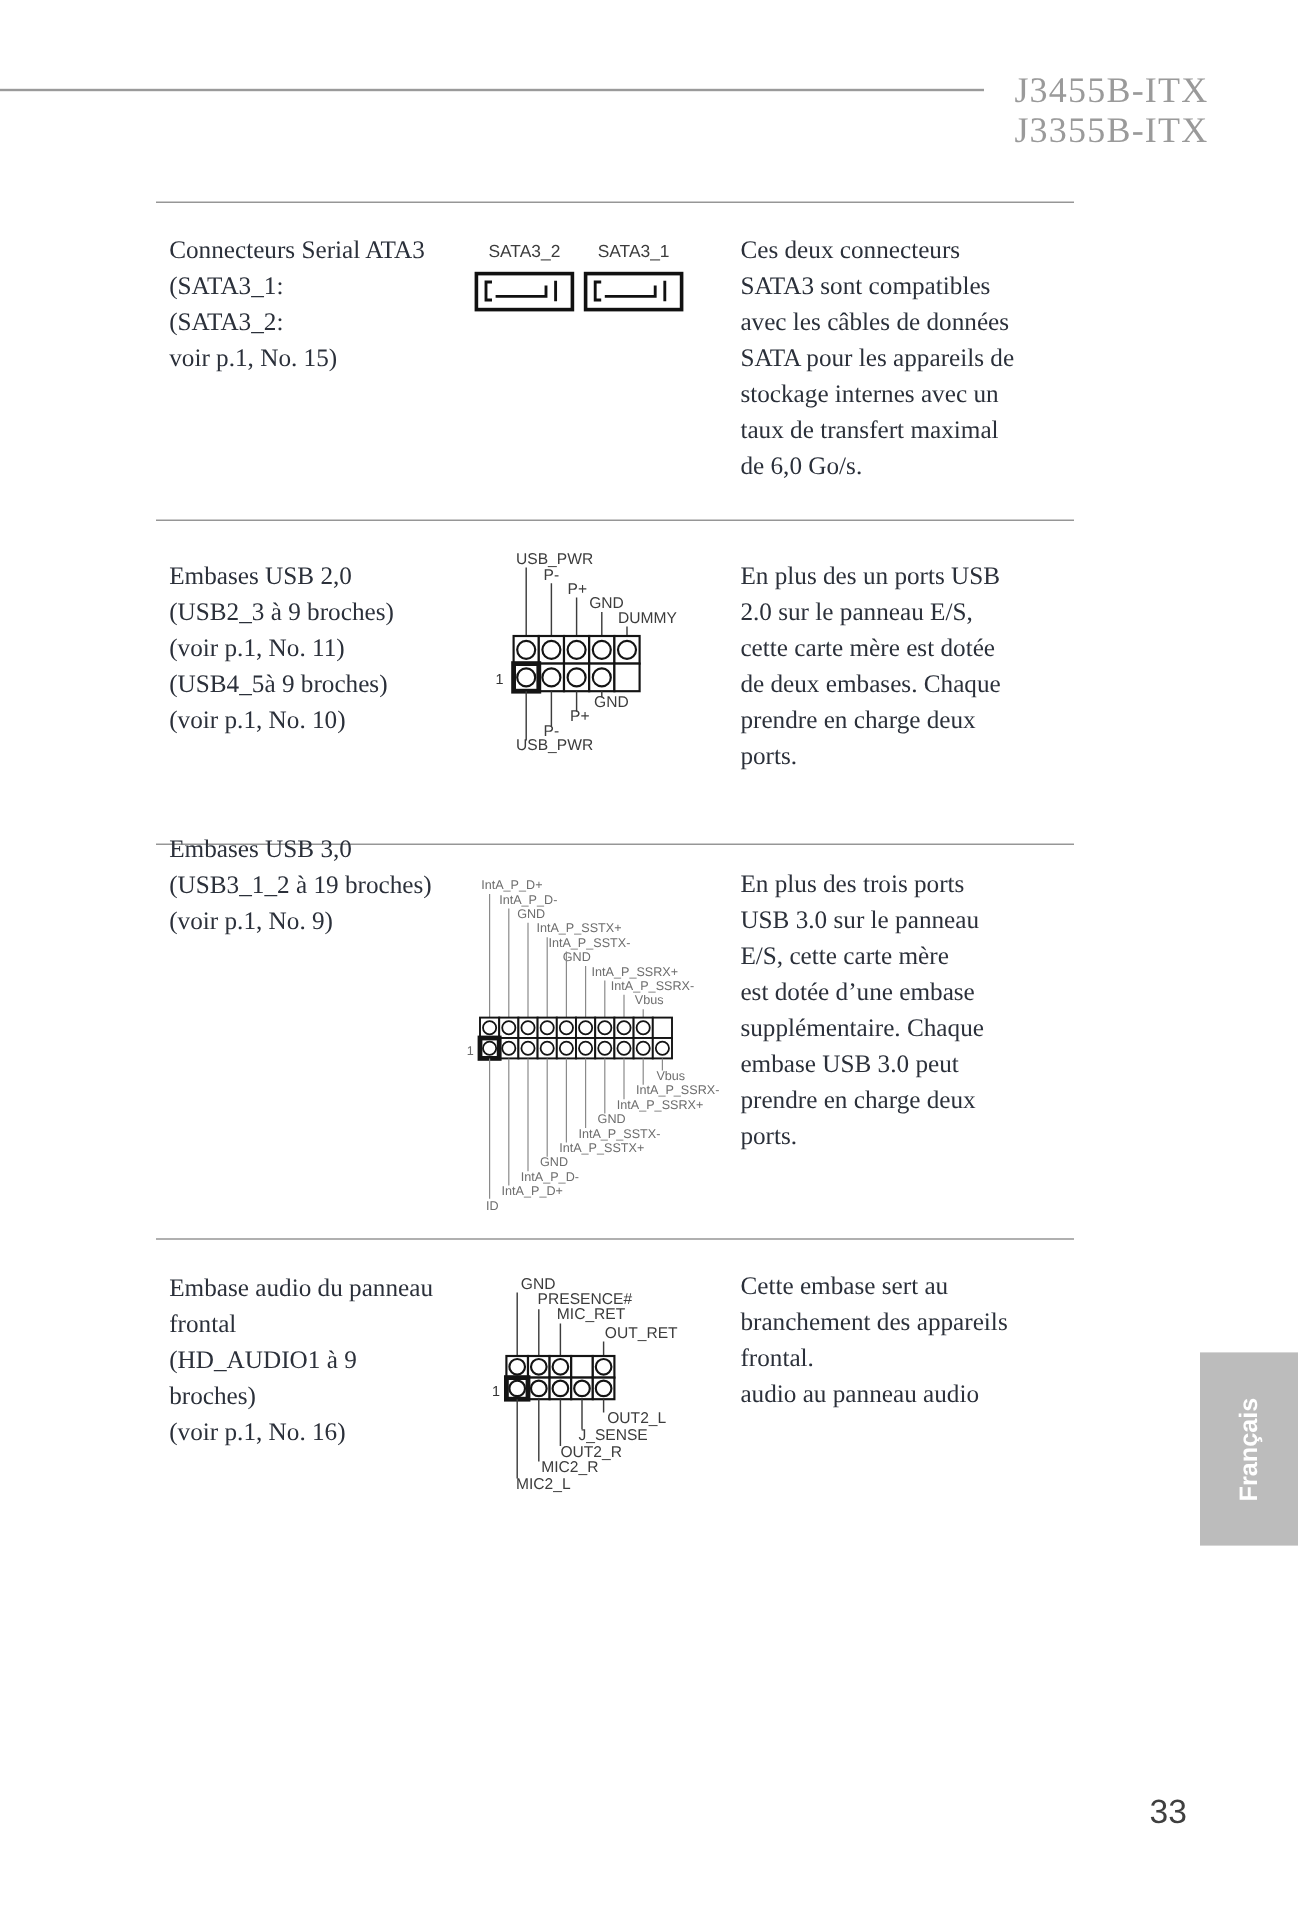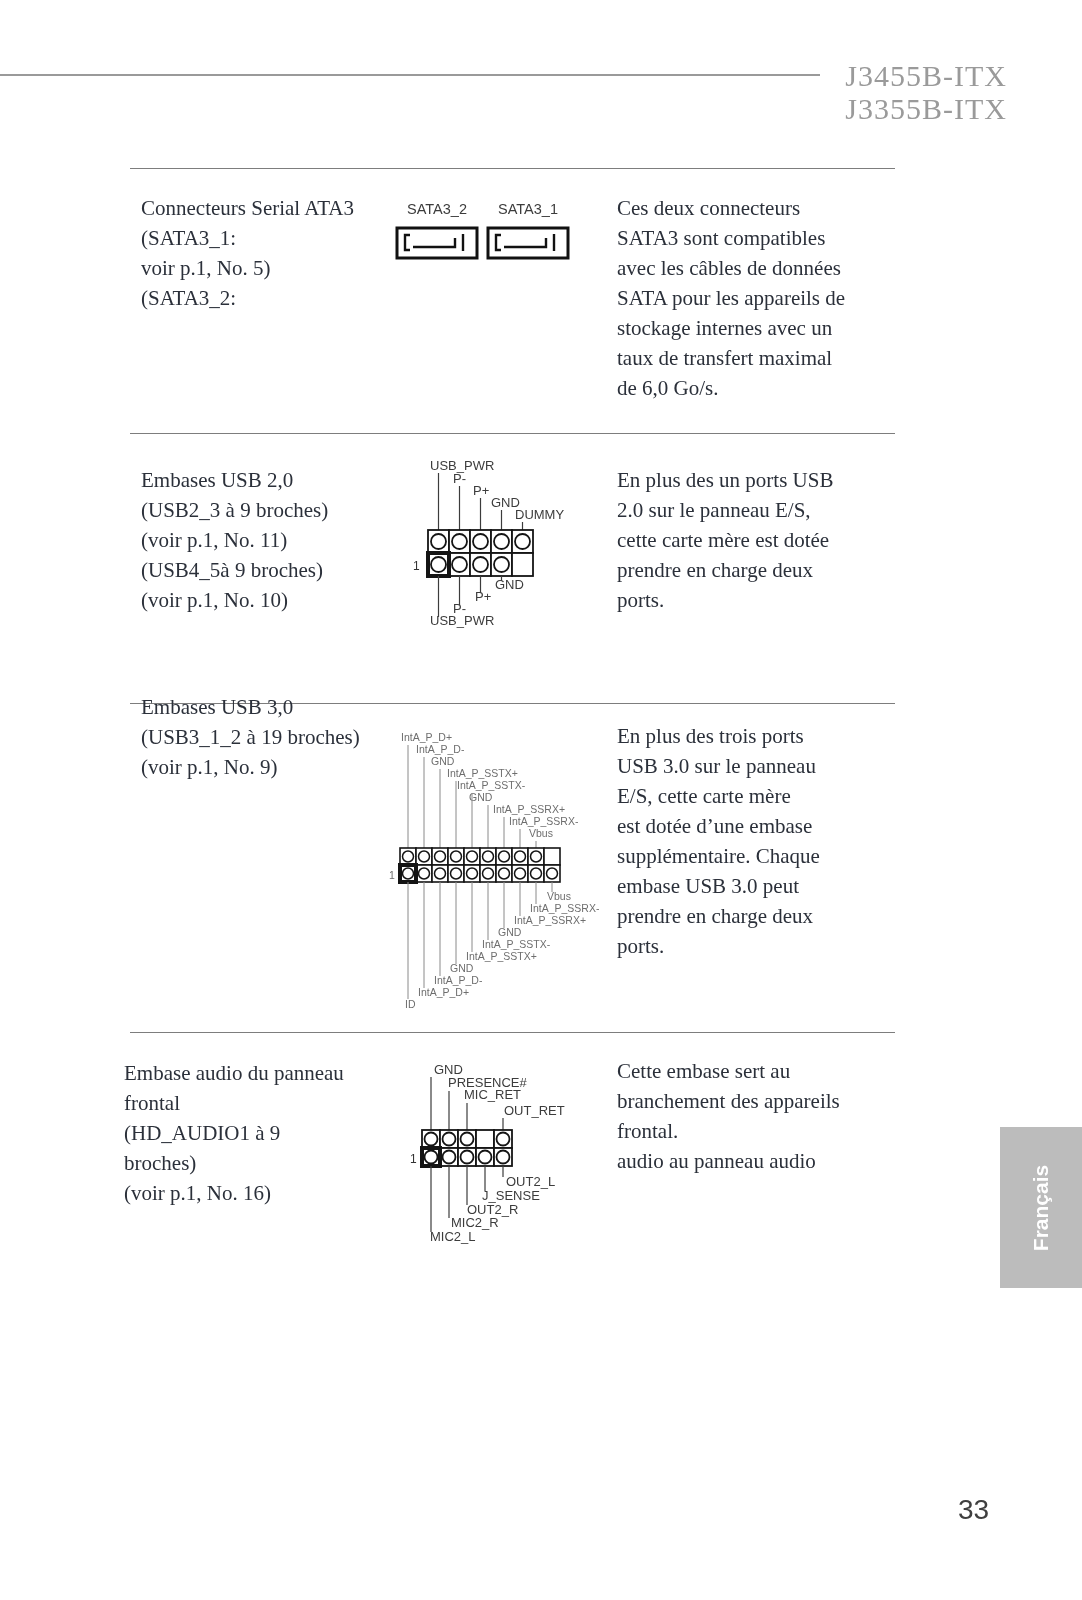--- a/index.html
+++ b/index.html
@@ -40,22 +40,22 @@
   <div class="models">
     <div>J3455B-ITX</div>
     <div>J3355B-ITX</div>
   </div>
 
   <div class="divider" style="top:168px"></div>
 
   <div class="abs body-text" style="left:141px; top:193px; width:270px">
     <div>Connecteurs Serial ATA3</div>
     <div>(SATA3_1:</div>
-    <div>voir p.1, No. 5)</div>
     <div>(SATA3_2:</div>
+    <div>voir p.1, No. 15)</div>
   </div>
 
   <svg class="abs" style="left:388px; top:196px" width="190" height="66" viewBox="0 0 190 66">
     <text x="49" y="18" text-anchor="middle" class="lbl14">SATA3_2</text>
     <text x="140" y="18" text-anchor="middle" class="lbl14">SATA3_1</text>
     <g>
       <rect x="9" y="32" width="80" height="30" fill="#ffffff" stroke="#111111" stroke-width="3"></rect>
       <path class="sata-shape" d="M22,39 h-5 v15 h5"></path>
       <path class="sata-shape" d="M25,51 h42 v-9"></path>
       <path class="sata-shape" d="M75,38 v17"></path>
@@ -135,20 +135,21 @@
     <text x="90" y="137" class="lbl13">GND</text>
     <text x="70" y="149" class="lbl13">P+</text>
     <text x="48" y="161" class="lbl13">P-</text>
     <text x="25" y="173" class="lbl13">USB_PWR</text>
   </svg>
 
   <div class="abs body-text" style="left:617px; top:465px; width:310px">
     <div>En plus des un ports USB</div>
     <div>2.0 sur le panneau E/S,</div>
     <div>cette carte mère est dotée</div>
+    <div>de deux embases. Chaque</div>
     <div>prendre en charge deux</div>
     <div>ports.</div>
   </div>
 
   <div class="divider" style="top:703px"></div>
 
   <div class="abs body-text" style="left:141px; top:692px; width:270px">
     <div>Embases USB 3,0</div>
     <div>(USB3_1_2 à 19 broches)</div>
     <div>(voir p.1, No. 9)</div>
@@ -250,21 +251,21 @@
     <div>E/S, cette carte mère</div>
     <div>est dotée d’une embase</div>
     <div>supplémentaire. Chaque</div>
     <div>embase USB 3.0 peut</div>
     <div>prendre en charge deux</div>
     <div>ports.</div>
   </div>
 
   <div class="divider" style="top:1032px"></div>
 
-  <div class="abs body-text" style="left:124px; top:1058px; width:280px">
+  <div class="abs body-text" style="left:141px; top:1058px; width:280px">
     <div>Embase audio du panneau</div>
     <div>frontal</div>
     <div>(HD_AUDIO1 à 9</div>
     <div>broches)</div>
     <div>(voir p.1, No. 16)</div>
   </div>
 
   <svg class="abs" style="left:403px; top:1058px" width="205" height="192" viewBox="0 0 205 192">
 
     <text x="31" y="16" class="lbl13">GND</text>

